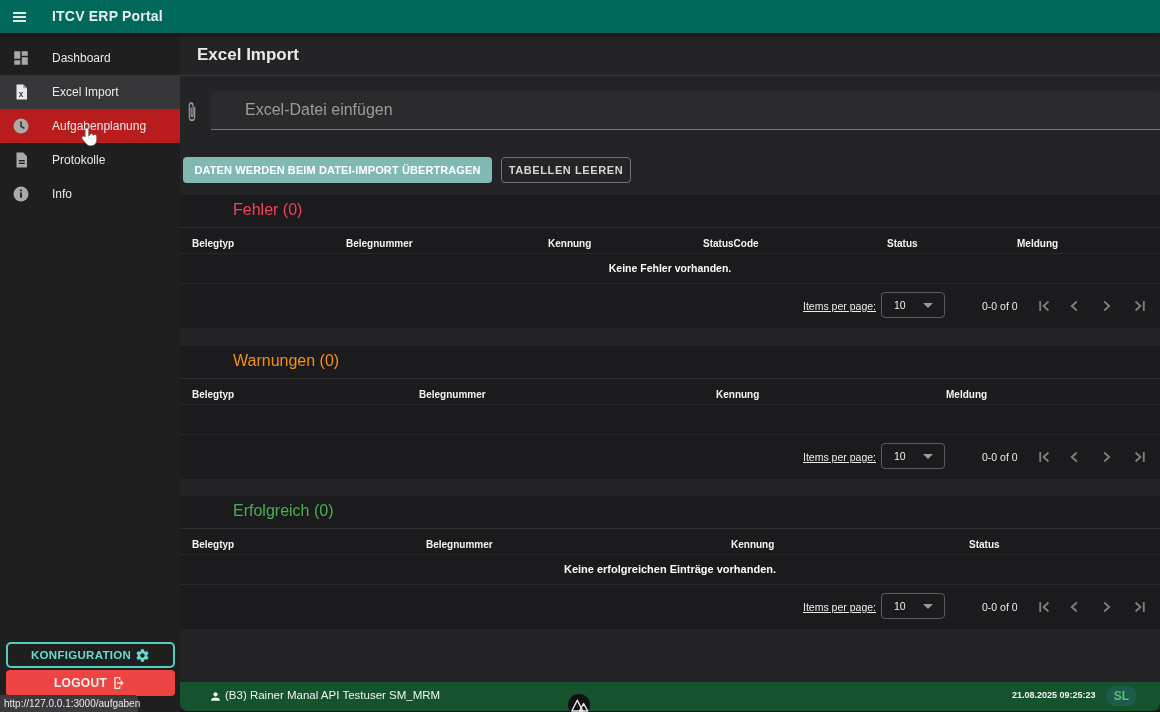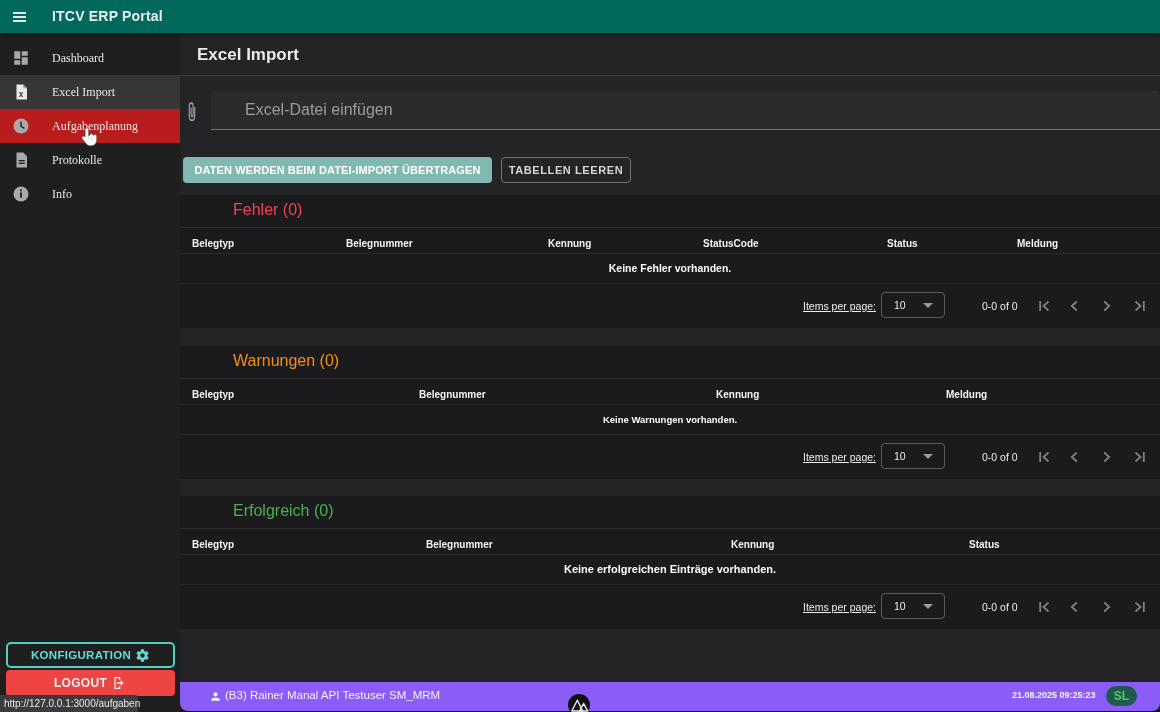--- a/index.html
+++ b/index.html
@@ -8,21 +8,21 @@
   
   #topbar { position:absolute; left:0; top:0; width:1160px; height:33px; background:#00695c;
     box-shadow:0 2px 4px rgba(0,0,0,0.45); z-index:30; }
   #topbar .title { position:absolute; left:52px; top:0; height:33px; line-height:33px;
     color:#e9ecea; font-size:14px; font-weight:bold; letter-spacing:0.2px; }
   .hbar { position:absolute; left:13px; width:13px; height:2px; background:#e3e8e6; }
   
   #sidebar { position:absolute; left:0; top:33px; width:180px; height:679px; background:#1f1f20; z-index:10; }
   .navrow { position:absolute; left:0; width:180px; height:34px; }
   .navrow .lbl { position:absolute; left:52px; top:0; height:34px; line-height:34px;
-    font-size:12px; color:#e8e8e8;font-family:Liberation Serif, serif; }
+    font-size:12px; color:#e8e8e8; }
   .navrow svg { position:absolute; left:12px; top:8px; }
   
   #main { position:absolute; left:180px; top:33px; width:980px; height:679px; background:#242427; }
   #toolbar { position:absolute; left:0; top:0; width:980px; height:43px;
     border-bottom:1px solid #3b3b3c; }
   #toolbar h1 { position:absolute; left:17px; top:12px; font-size:17px; font-weight:bold; color:#ebebeb; }
   #field { position:absolute; left:31px; top:58px; width:949px; height:39px; background:#2b2b2d;
     border-radius:4px 4px 0 0; border-bottom:1.5px solid #757575; }
   #field .ph { position:absolute; left:13px; top:0; height:38px; line-height:38px; font-size:16px; color:#9c9c9c;margin-left:21px; }
   #clip { position:absolute; left:6px; top:69px; }
@@ -168,21 +168,20 @@
     </div>
     <div class="card" style="top:312.5px" id="card-w">
       <div class="ttl" style="color:#f29018">Warnungen (0)</div>
       <div class="div1"></div>
       <div class="div2"></div>
       <div class="div3"></div>
       <div class="hc" style="left:12px">Belegtyp</div>
       <div class="hc" style="left:239px">Belegnummer</div>
       <div class="hc" style="left:536px">Kennung</div>
       <div class="hc" style="left:766px">Meldung</div>
-      <div class="msg" style="font-size:9.5px">Keine Warnungen vorhanden.</div>
       <div class="pgl">Items per page:</div>
       <div class="pgsel">
         <div class="v">10</div>
         <div class="caret"></div>
       </div>
       <div class="pgr">0-0 of 0</div>
       <svg class="pgi" style="left:859px" width="11" height="12" viewBox="0 0 11 12" fill="none" stroke="#7f7f7f" stroke-width="1.8">
         <path d="M1.2 1v10"></path>
         <path d="M9.5 1.5 L4.5 6 L9.5 10.5"></path>
       </svg>
@@ -224,21 +223,21 @@
         <path d="M1.2 1.5 L6.2 6 L1.2 10.5"></path>
       </svg>
       <svg class="pgi" style="left:954px" width="11" height="12" viewBox="0 0 11 12" fill="none" stroke="#7f7f7f" stroke-width="1.8">
         <path d="M9.8 1v10"></path>
         <path d="M1.5 1.5 L6.5 6 L1.5 10.5"></path>
       </svg>
     </div>
   </div>
 
   <div id="footer" style="position:absolute; left:180px; top:681.5px; width:980px; height:29px;
-    background:#8b5cf6; border-radius:0 0 8px 8px; z-index:20;">
+    background:#14532d; border-radius:0 0 8px 8px; z-index:20;">
     <svg style="position:absolute;left:29px;top:8px" width="13" height="13" viewBox="0 0 24 24" fill="#f2f2f2">
       <path d="M12 12c2.2 0 4-1.8 4-4s-1.8-4-4-4-4 1.8-4 4 1.8 4 4 4zm0 2c-2.7 0-8 1.3-8 4v2h16v-2c0-2.7-5.3-4-8-4z"></path>
     </svg>
     <div style="position:absolute; left:45px; top:0; height:29px; line-height:27px; color:#f2f4f3; font-size:11.5px;">(B3) Rainer Manal API Testuser SM_MRM</div>
     <div style="position:absolute; left:388px; top:12px; width:22px; height:22px; border-radius:50%; background:#111111;">
       <svg width="22" height="22" viewBox="0 0 22 22" fill="none" stroke="#ececec" stroke-width="1.4" stroke-linejoin="round">
         <path d="M3.8 17 L9.3 6.2 L14.8 17 Z"></path>
         <path d="M11.4 17 L15.6 9.6 L19.8 17 Z"></path>
       </svg>
     </div>

